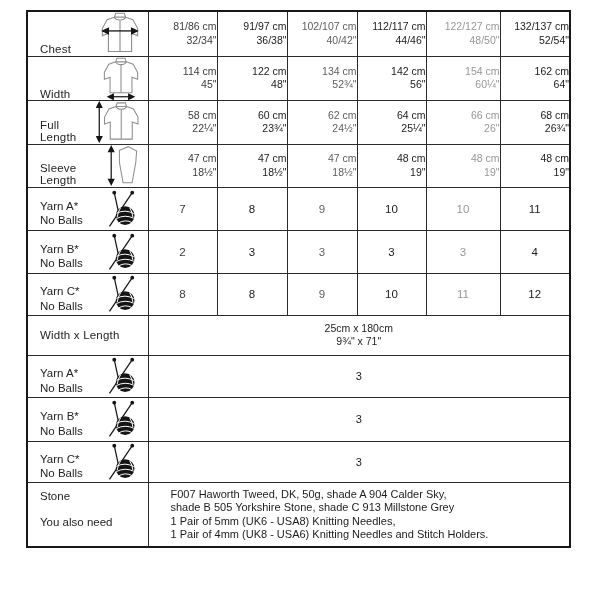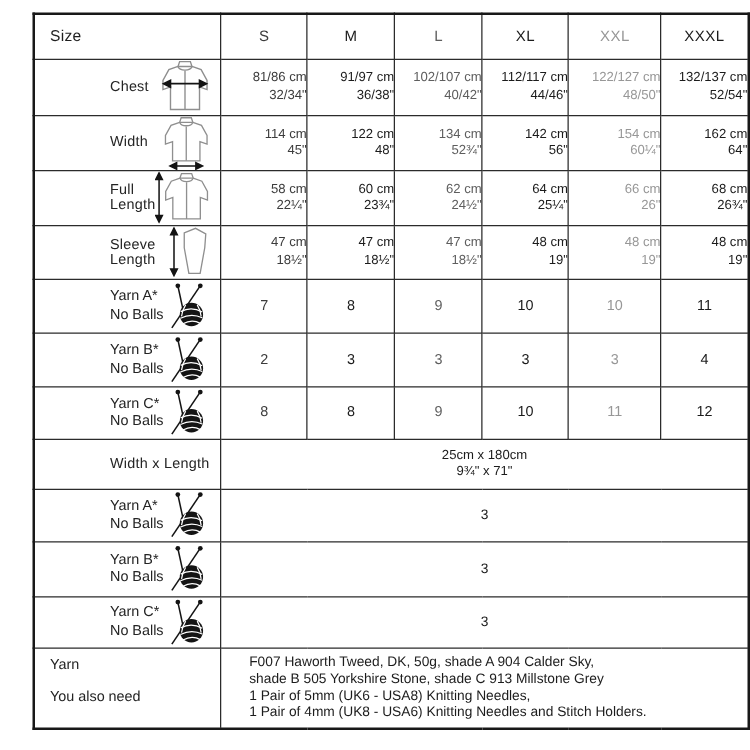--- a/index.html
+++ b/index.html
@@ -14,22 +14,22 @@
   tr.r-wxl{height:40px}  tr.r-sa{height:42px}   tr.r-sb{height:44px}
   tr.r-sc{height:41px}   tr.r-foot{height:59px}
   .size-c{font-size:12.5px;padding-left:12px;letter-spacing:.2px;}
   .szh{text-align:center;font-size:12px;letter-spacing:.4px;}
   .v{text-align:right;}
   .v .l1,.v .l2{font-size:10.5px;line-height:13.5px;}
   .num{font-size:11.5px;text-align:center;}
   
   .cS{color:#3c3c3c}.cM{color:#1b1b1b}.cL{color:#5e5e5e}
   .cXL{color:#1b1b1b}.cXXL{color:#979797}.cXXXL{color:#1b1b1b}
-  .labwrap{display:flex;align-items:center;justify-content:space-between;
-           padding:0 8px 0 12px;margin-left:48px;}
+  .labwrap{display:flex;align-items:flex-end;justify-content:space-between;
+           padding:0 8px 0 12px;}
   .lab-t{font-size:11.5px;color:#242424;letter-spacing:.2px;}
   .lab-2l{font-size:11.5px;line-height:14.5px;color:#242424;}
   .ic{display:inline-flex;align-items:center;}
   .merged{text-align:center;font-size:11px;color:#1c1c1c;}
   .merged .l1,.merged .l2{font-size:10.5px;line-height:13.5px;}
   .footlab{padding:7px 8px 0 12px;font-size:11.5px;color:#242424;}
   .footlab .fl2{margin-top:14px;}
   .foottxt{padding:5px 9px 4px 22px;}
   .foottxt div{font-size:11px;line-height:13.6px;color:#1c1c1c;}
 </style>
@@ -42,29 +42,20 @@
     <col style="width:121px">
         <col style="width:69px">
         <col style="width:70px">
     <col style="width:70px">
         <col style="width:69px">
         <col style="width:74px">
     <col style="width:70px">
   </colgroup>
 
   <tbody>
-        <tr class="r-hdr">
-    <td class="size-c">Size</td>
-    <td class="szh cS">S</td>
-    <td class="szh cM">M</td>
-    <td class="szh cL">L</td>
-    <td class="szh cXL">XL</td>
-    <td class="szh cXXL">XXL</td>
-    <td class="szh cXXXL">XXXL</td>
-  </tr>
 
   <tr class="r-chest">
     <td>
       <div class="labwrap">
         <span class="lab-t">Chest</span>
         <span class="ic">
           <svg width="40" height="43" viewBox="0 0 46 50">
             <g stroke="#8f8f8f" fill="none" stroke-width="1.3">
               <path d="M18 1.5 L28 1.5 L29.5 6 L16.5 6 Z"></path>
               <path d="M16.5 6 L8 9 L2.5 19 L2.5 27.5 L9.5 25 L9.5 46 L36.5 46 L36.5 25 L43.5 27.5 L43.5 19 L38 9 L29.5 6"></path>
@@ -446,21 +437,21 @@
           </svg>
         </span>
       </div>
     </td>
     <td class="merged" colspan="6">3</td>
   </tr>
 
   <tr class="r-foot">
     <td style="vertical-align:top">
       <div class="footlab">
-        <div>Yarn</div>
+        <div>Stone</div>
         <div class="fl2">You also need</div>
       </div>
     </td>
     <td colspan="6" style="vertical-align:top">
       <div class="foottxt">
         <div>F007 Haworth Tweed, DK, 50g, shade A 904 Calder Sky,</div>
         <div>shade B 505 Yorkshire Stone, shade C 913 Millstone Grey</div>
         <div>1 Pair of 5mm (UK6 - USA8) Knitting Needles,</div>
         <div>1 Pair of 4mm (UK8 - USA6) Knitting Needles and Stitch Holders.</div>
       </div>

